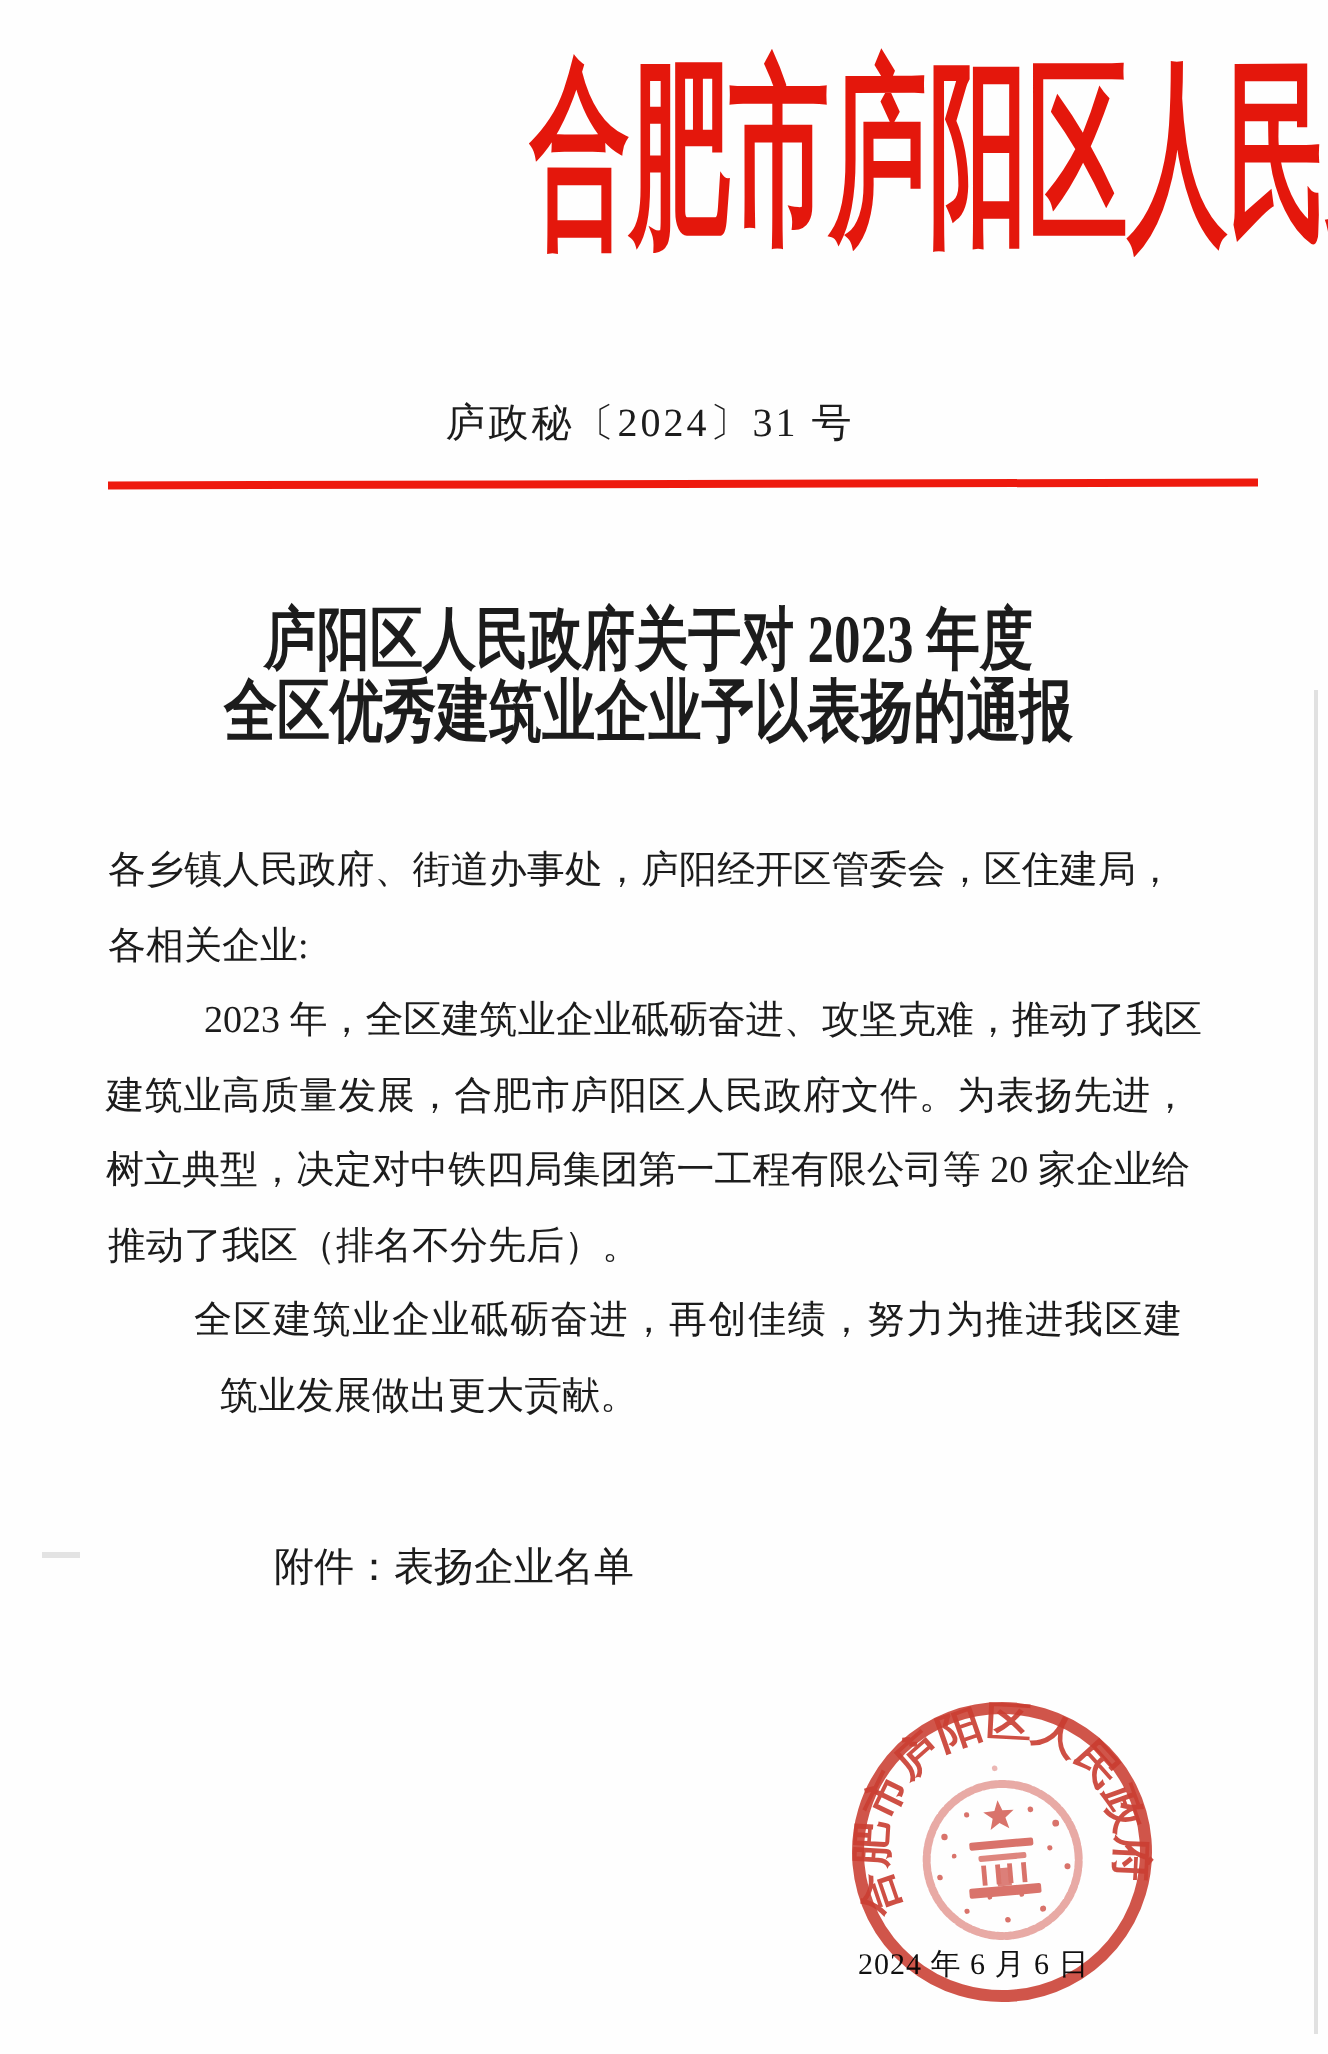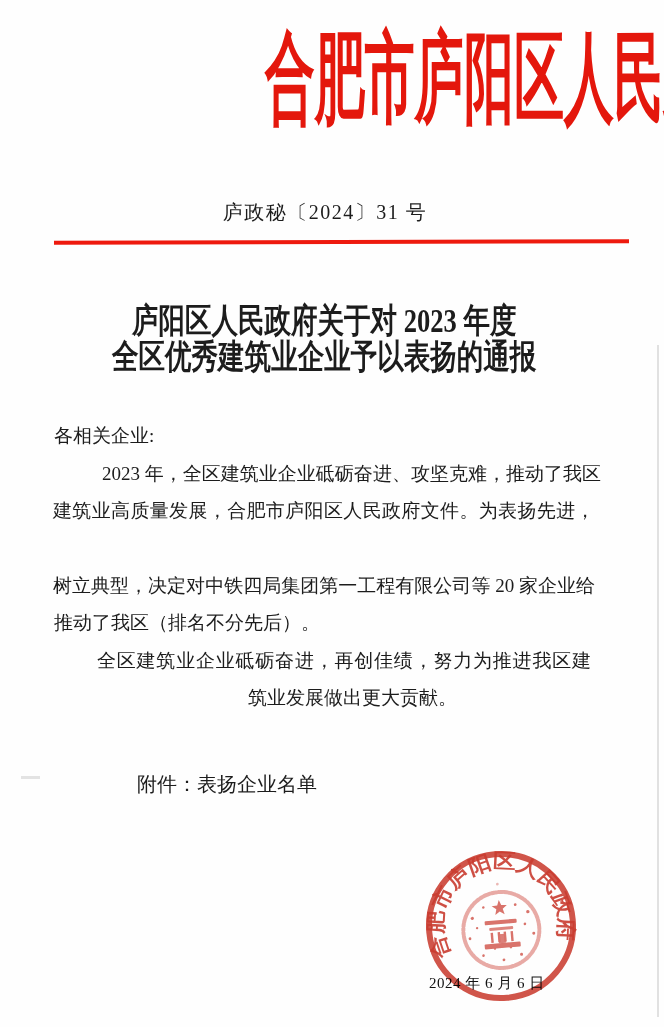--- a/index.html
+++ b/index.html
@@ -52,23 +52,23 @@
   
   .bodytext {
     position: absolute; left: 54px; top: 417px; width: 541px;
     font-size: 19px; line-height: 37.5px;
   }
   .bl { height: 37.5px; white-space: nowrap; }
   .just { text-align: justify; text-align-last: justify; text-justify: inter-character; }
   .l1 { width: 533px; }
   .l3 { margin-left: 48px; width: 499px; }
   .l4 { margin-left: -1px; width: 541px; letter-spacing: -0.5px; }
-  .l5 { margin-left: -1px; width: 542px; margin-top: 37px; }
+  .l5 { margin-left: -1px; width: 542px; }
   .l7 { margin-left: 43px; width: 494px; }
-  .l8 { margin-left: 56px; text-align: center; }
+  .l8 { margin-left: 56px; }
   .attachment {
     position: absolute; left: 137px; top: 769px;
     font-size: 20px; line-height: 30px;
   }
   
   .issue-date {
     position: absolute; left: 429px; top: 969px;
     font-size: 15px; line-height: 28px; letter-spacing: 0.5px;
     color: #111; z-index: 1;
   }
@@ -106,20 +106,21 @@
   <div class="docnum">庐政秘〔2024〕31 号</div>
 
   <div class="redline"></div>
 
   <div class="title">
     <span class="tline">庐阳区人民政府关于对 2023 年度</span>
     <span class="tline">全区优秀建筑业企业予以表扬的通报</span>
   </div>
 
   <div class="bodytext">
+    <div class="bl just l1">各乡镇人民政府、街道办事处，庐阳经开区管委会，区住建局，</div>
     <div class="bl l2">各相关企业:</div>
     <div class="bl just l3">2023 年，全区建筑业企业砥砺奋进、攻坚克难，推动了我区</div>
     <div class="bl just l4">建筑业高质量发展，合肥市庐阳区人民政府文件。为表扬先进，</div>
     <div class="bl just l5">树立典型，决定对中铁四局集团第一工程有限公司等 20 家企业给</div>
     <div class="bl l6">推动了我区（排名不分先后）。</div>
     <div class="bl just l7">全区建筑业企业砥砺奋进，再创佳绩，努力为推进我区建</div>
     <div class="bl l8">筑业发展做出更大贡献。</div>
   </div>
 
   <div class="attachment">附件：表扬企业名单</div>

